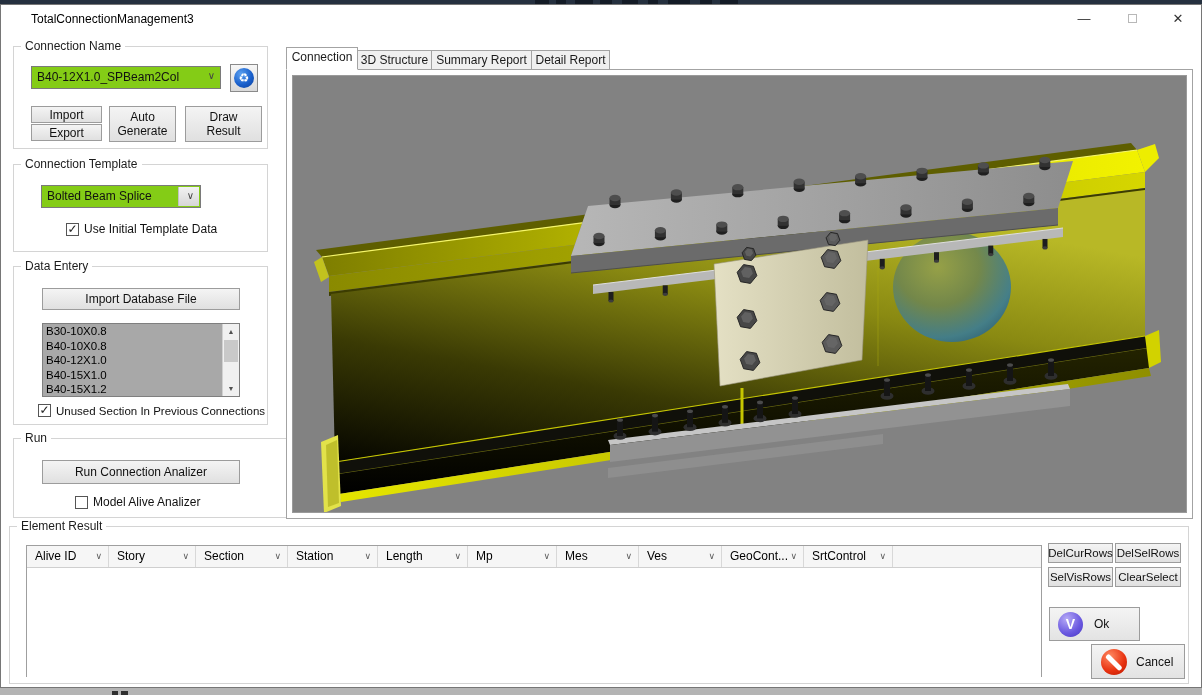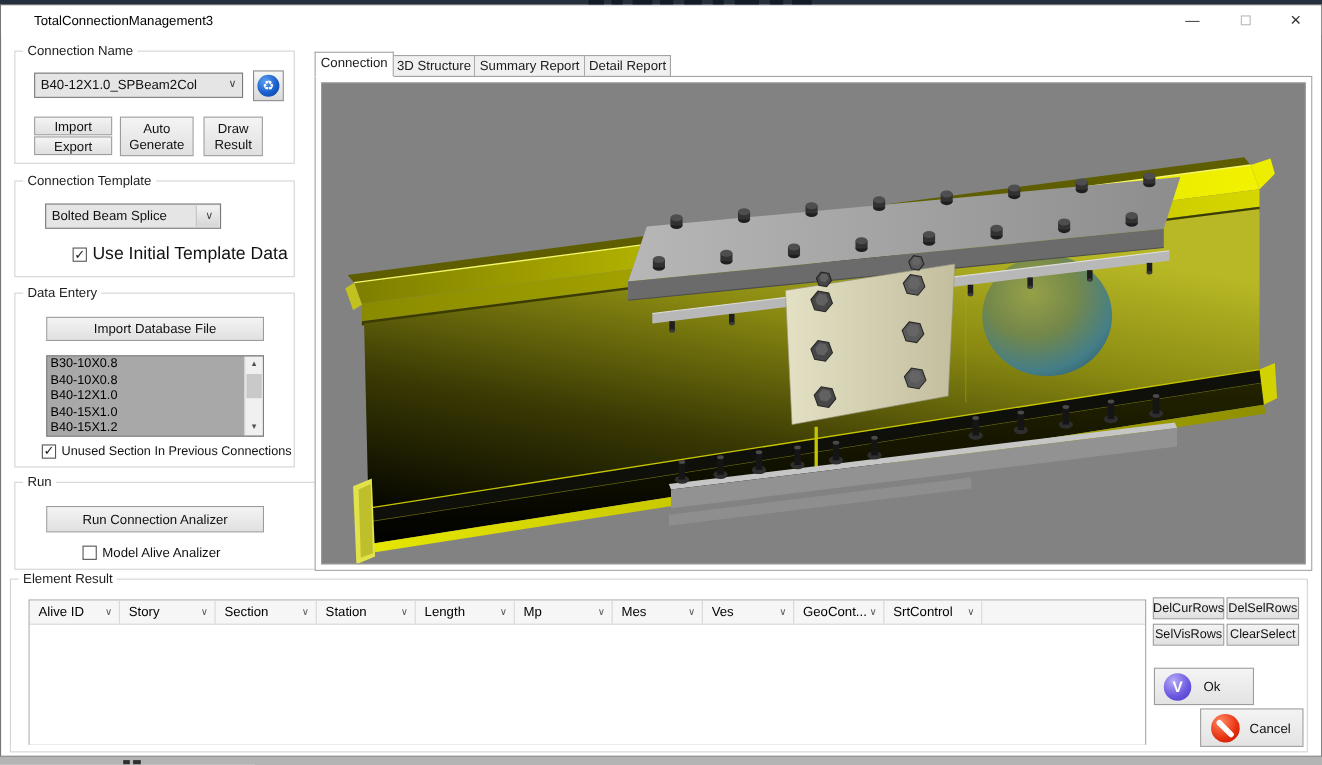--- a/index.html
+++ b/index.html
@@ -24,21 +24,21 @@
 
   
   .group { position:absolute; border:1px solid #d4d4d4; background:#fff; }
   .group-label { position:absolute; top:-8px; left:7px; background:#fff; padding:0 4px; font-size:12px; color:#1c1c1c; white-space:nowrap; }
 
   
   .btn { position:absolute; background:linear-gradient(#f4f4f4,#e0e0e0); border:1px solid #9c9c9c; font-size:12px; color:#111; display:flex; align-items:center; justify-content:center; text-align:center; cursor:default; }
   .btn-2line { white-space:pre-line; line-height:14px; }
 
   
-  .combo { position:absolute; background:#e5e5e5; border:1px solid #7a7a7a; font-size:12px; }
+  .combo { position:absolute; background:#84cc16; border:1px solid #7a7a7a; font-size:12px; }
   .combo .val { position:absolute; left:5px; top:3px; white-space:nowrap; }
   .combo .chev { position:absolute; right:5px; top:3px; font-size:10px; color:#444; }
   .combo .grybtn { position:absolute; right:1px; top:1px; bottom:1px; width:21px; background:linear-gradient(#f2f2f2,#d6d6d6); border-left:1px solid #c2c2c2; }
   .combo .grybtn .chev { right:5px; top:3px; }
 
   
   .cbrow { position:absolute; display:flex; align-items:center; gap:5px; }
   .cb { width:13px; height:13px; background:#fff; border:1px solid #555; font-size:12px; line-height:11px; text-align:center; color:#222; flex:0 0 13px; }
   .cblabel { font-size:11.5px; color:#111; white-space:nowrap; }
 
@@ -114,35 +114,35 @@
       <span class="val">B40-12X1.0_SPBeam2Col</span>
       <span class="chev">∨</span>
     </div>
     <div class="refresh-btn" style="left:216px; top:17px;">
       <span class="refresh-circle">♻</span>
     </div>
     <div class="btn" style="left:17px; top:59px; width:71px; height:17px;">Import</div>
     <div class="btn" style="left:17px; top:77px; width:71px; height:17px;">Export</div>
     <div class="btn btn-2line" style="left:95px; top:59px; width:67px; height:36px;">Auto
 Generate</div>
-    <div class="btn btn-2line" style="left:171px; top:59px; width:54px; height:36px;">Draw
+    <div class="btn btn-2line" style="left:171px; top:59px; width:77px; height:36px;">Draw
 Result</div>
   </div>
 
   <div class="group" style="left:12px; top:159px; width:255px; height:88px;">
     <div class="group-label">Connection Template</div>
     <div class="combo" style="left:27px; top:20px; width:160px; height:23px;">
       <span class="val">Bolted Beam Splice</span>
       <span class="grybtn">
           <span class="chev">∨</span>
         </span>
     </div>
     <div class="cbrow" style="left:52px; top:57px;">
       <span class="cb">✓</span>
-      <span class="cblabel" style="font-size:16px">Use Initial Template Data</span>
+      <span class="cblabel" style="font-size:12px">Use Initial Template Data</span>
     </div>
   </div>
 
   <div class="group" style="left:12px; top:261px; width:255px; height:159px;">
     <div class="group-label">Data Entery</div>
     <div class="btn" style="left:28px; top:21px; width:198px; height:22px;">Import Database File</div>
     <div class="listbox" style="left:28px; top:56px; width:198px; height:74px;">
       <div class="item">B30-10X0.8</div>
       <div class="item">B40-10X0.8</div>
       <div class="item">B40-12X1.0</div>

